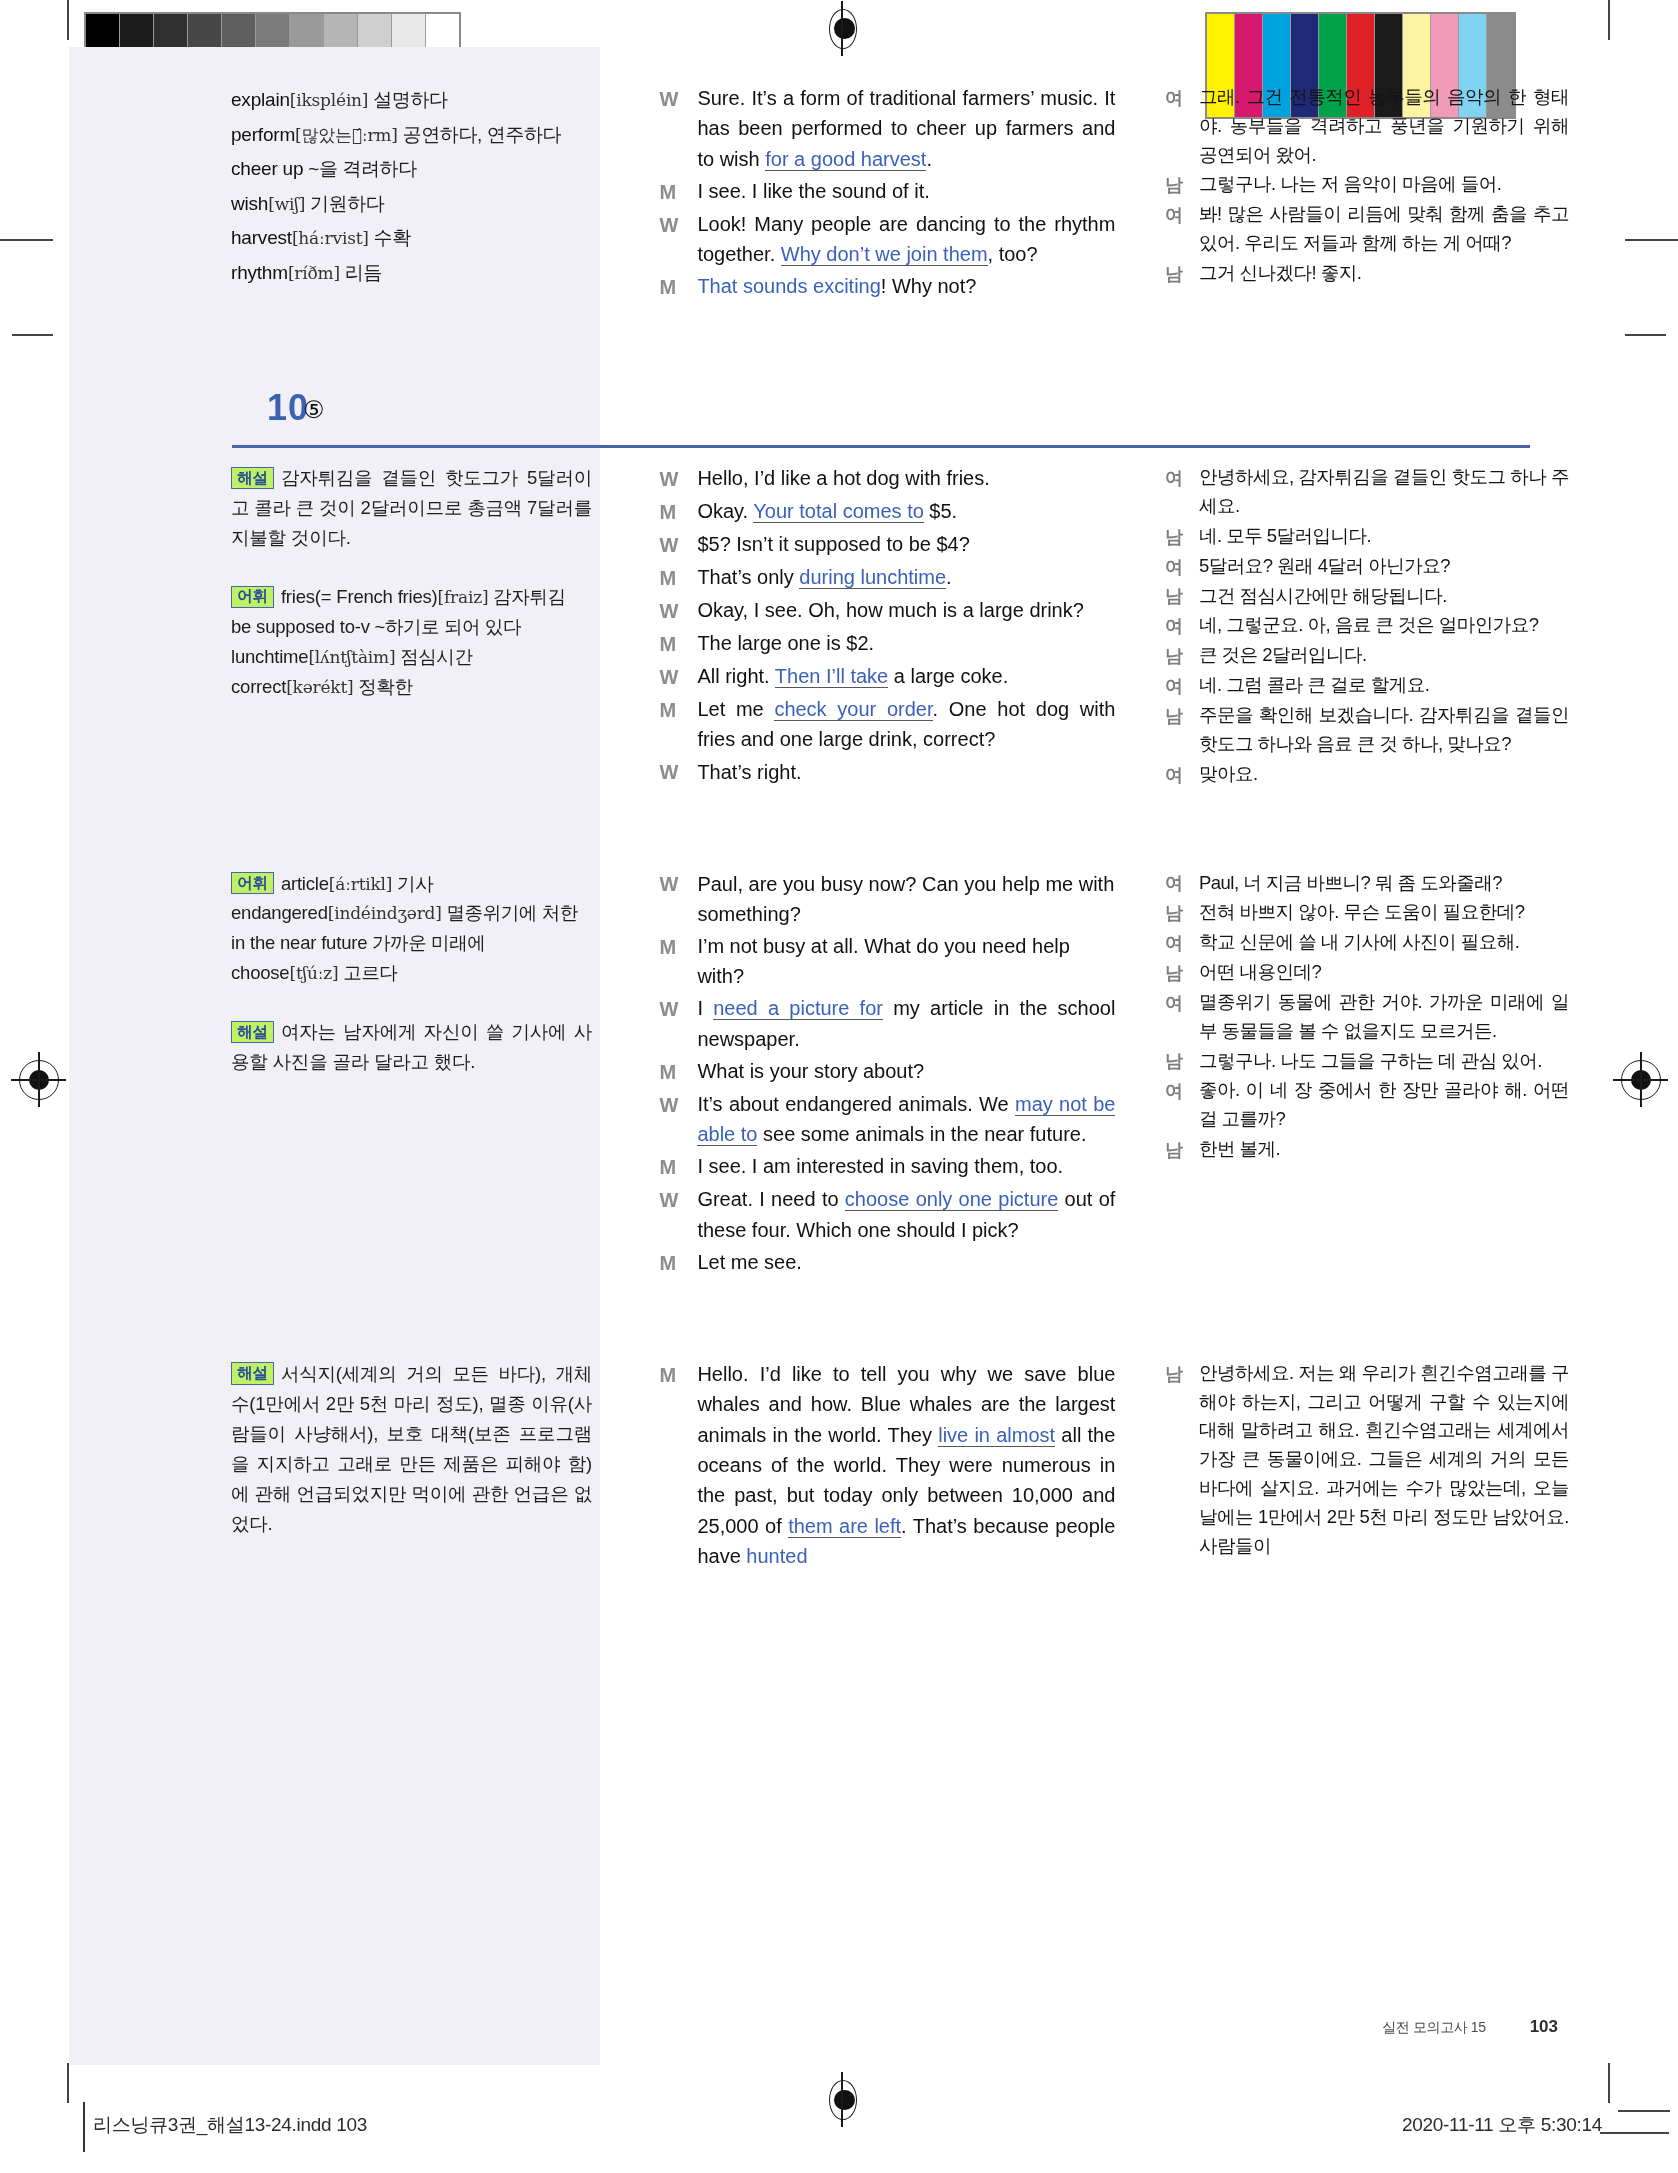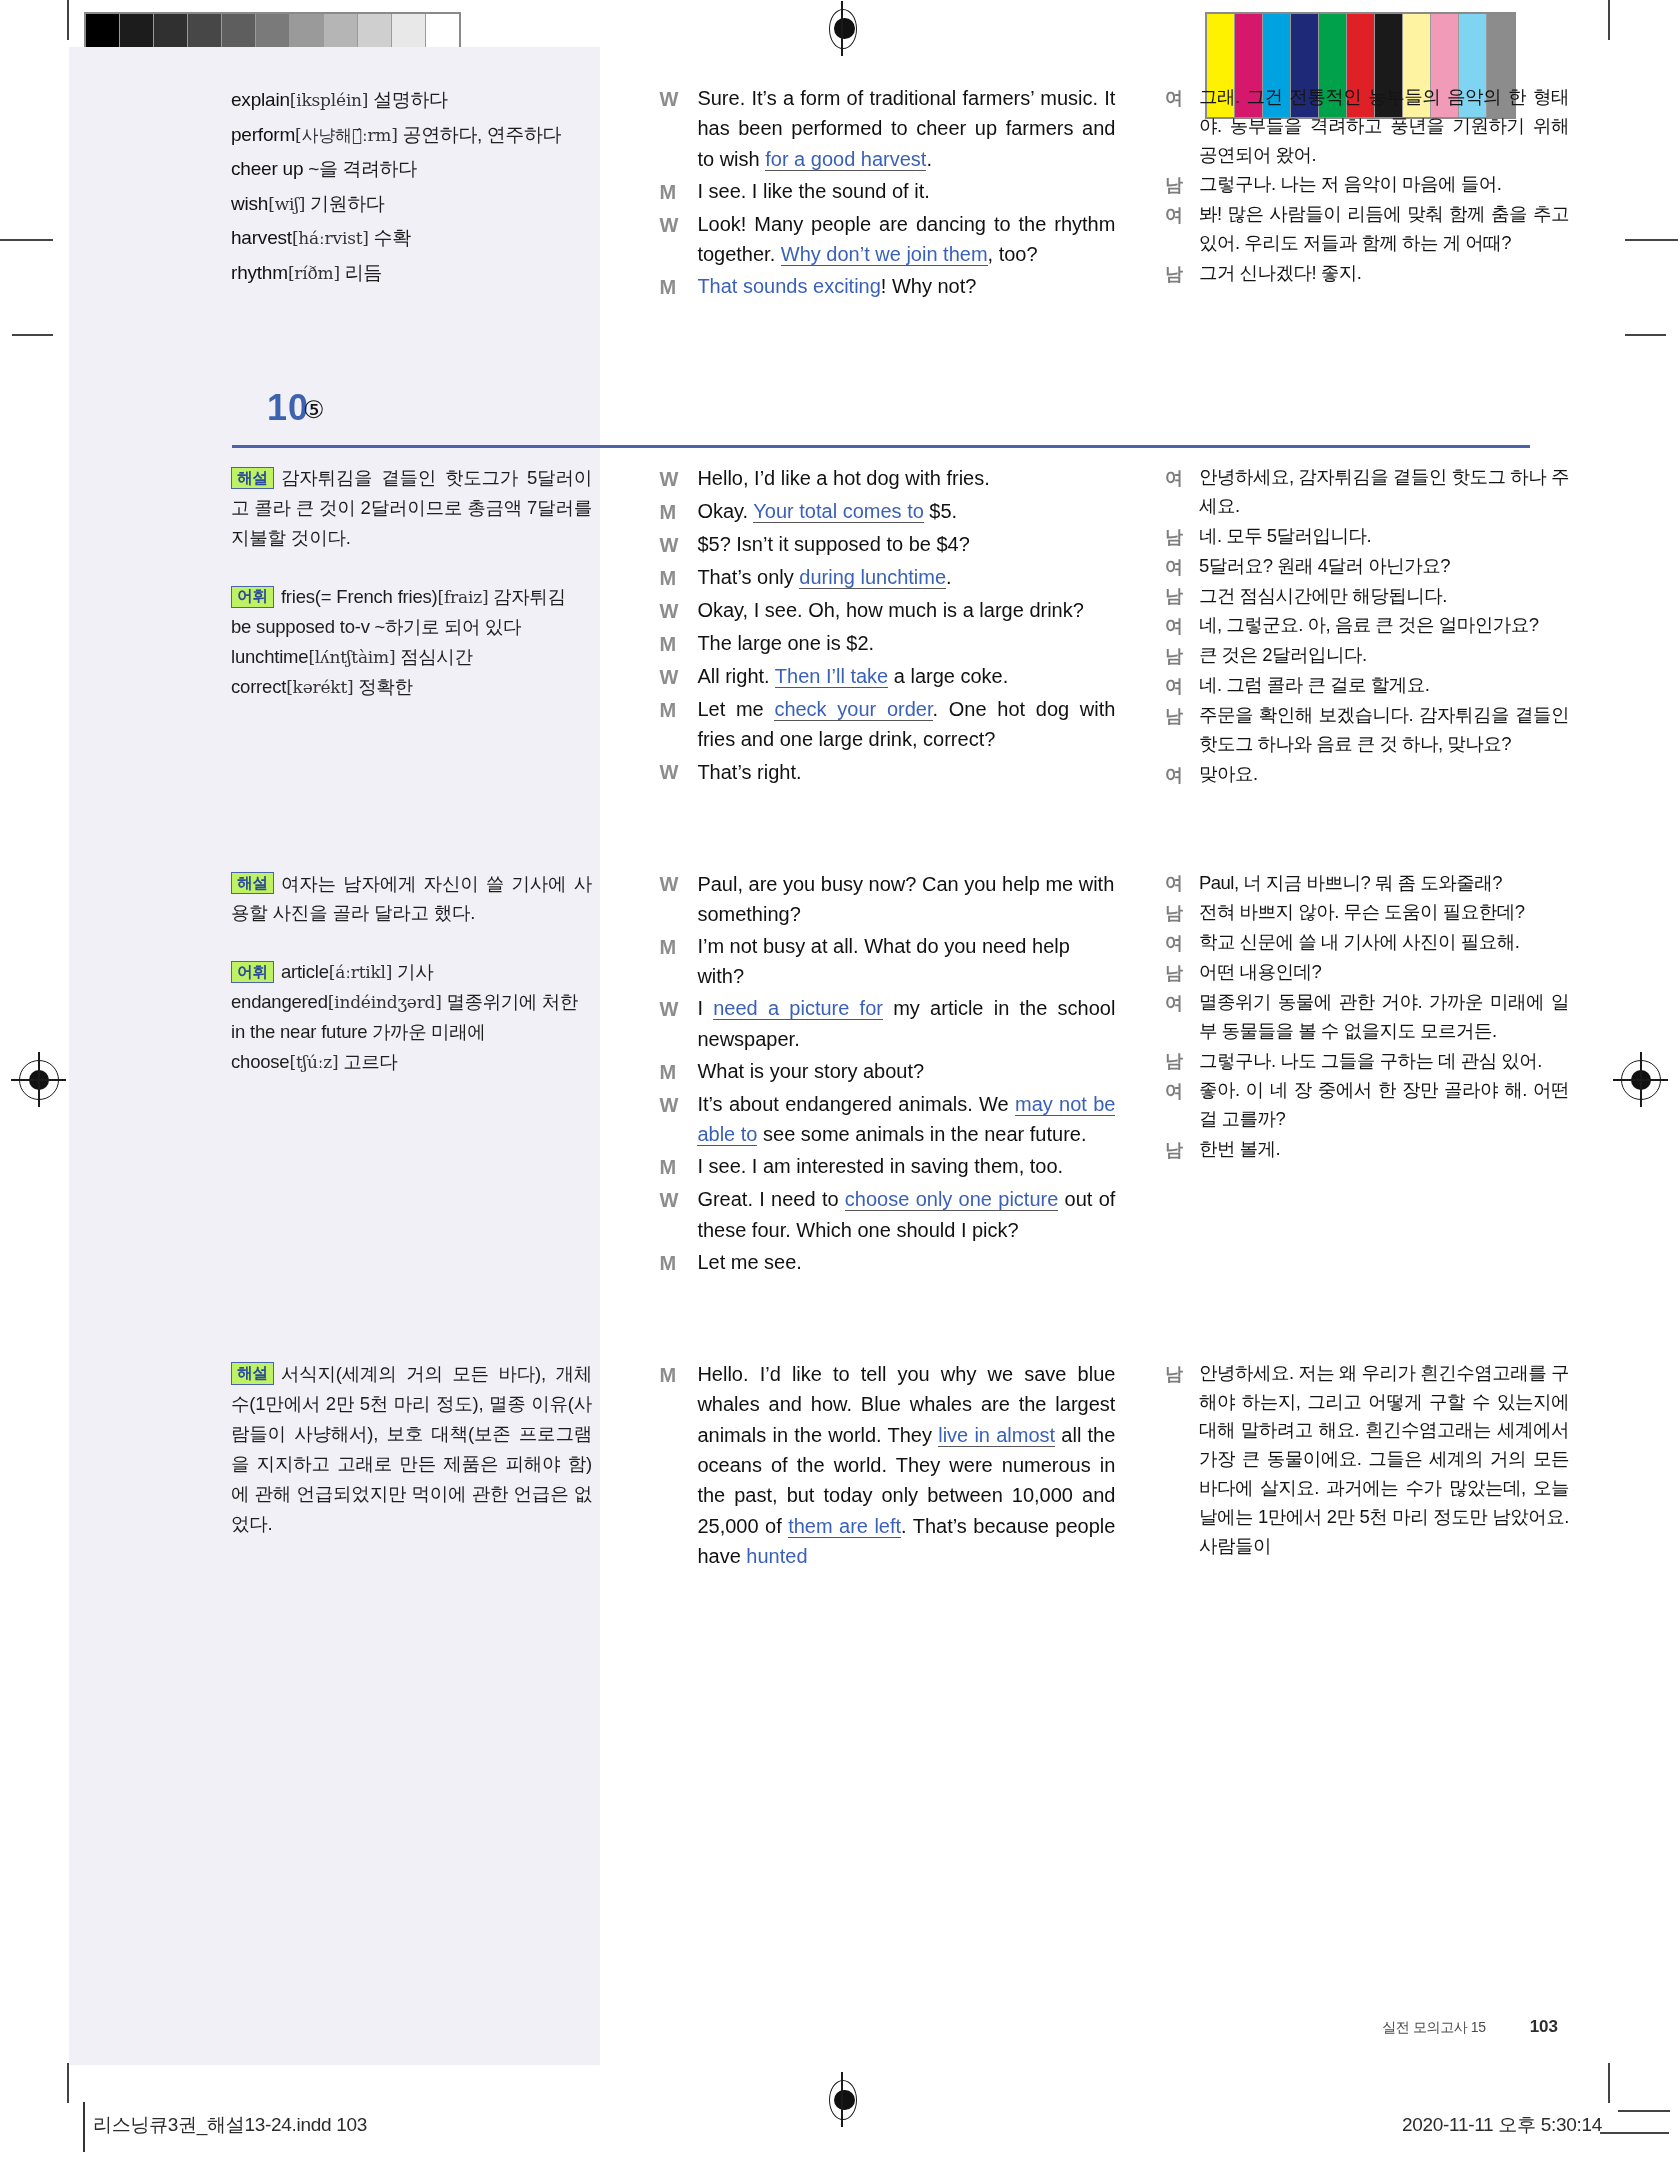--- a/index.html
+++ b/index.html
@@ -147,21 +147,21 @@
 
 <div class="sheet">
   <div class="lavender"></div>
 
   <div class="content">
 
     <div class="cols" style="padding-top:36px;">
       <div class="col-left">
         <div class="vocab" id="vocabTop">
             <div><span class="w">explain</span><span class="ipa">[ikspléin]</span><span class="kr"> 설명하다</span></div>
-            <div><span class="w">perform</span><span class="ipa">[사냥해서́ːrm]</span><span class="kr"> 공연하다, 연주하다</span></div>
+            <div><span class="w">perform</span><span class="ipa">[많았는데́ːrm]</span><span class="kr"> 공연하다, 연주하다</span></div>
             <div><span class="w">cheer up</span><span class="kr"> ~을 격려하다</span></div>
             <div><span class="w">wish</span><span class="ipa">[wiʃ]</span><span class="kr"> 기원하다</span></div>
             <div><span class="w">harvest</span><span class="ipa">[háːrvist]</span><span class="kr"> 수확</span></div>
             <div><span class="w">rhythm</span><span class="ipa">[ríðm]</span><span class="kr"> 리듬</span></div>
           </div>
       </div>
       <div class="col-mid">
         <div class="dlg" id="dlgTail">
             <div class="line">
               <div class="spk">W</div>
@@ -298,27 +298,27 @@
                   <div class="spk">여</div>
                   <div class="txt">맞아요.</div>
                 </div>
               </div>
             </div>
           </div>
         </div>
         <div class="qblock" style="padding-top: 79px;">
           <div class="cols">
             <div class="col-left">
-              <div class="note"><span class="badge">해설</span><span>여자는 남자에게 자신이 쓸 기사에 사용할 사진을 골라 달라고 했다.</span></div>
               <div class="note">
                 <div><span class="badge">어휘</span><span class="w">article</span><span class="ipa">[áːrtikl]</span><span class="kr"> 기사</span></div>
                 <div><span class="w">endangered</span><span class="ipa">[indéindʒərd]</span><span class="kr"> 멸종위기에 처한</span></div>
                 <div><span class="w">in the near future</span><span class="kr"> 가까운 미래에</span></div>
                 <div><span class="w">choose</span><span class="ipa">[tʃúːz]</span><span class="kr"> 고르다</span></div>
               </div>
+              <div class="note"><span class="badge">해설</span><span>여자는 남자에게 자신이 쓸 기사에 사용할 사진을 골라 달라고 했다.</span></div>
             </div>
             <div class="col-mid">
               <div class="dlg">
                 <div class="line">
                   <div class="spk">W</div>
                   <div class="txt nojust"><span>Paul, are you busy now? Can you help me with something?</span></div>
                 </div>
                 <div class="line">
                   <div class="spk">M</div>
                   <div class="txt nojust"><span>I’m not busy at all. What do you need help with?</span></div>

